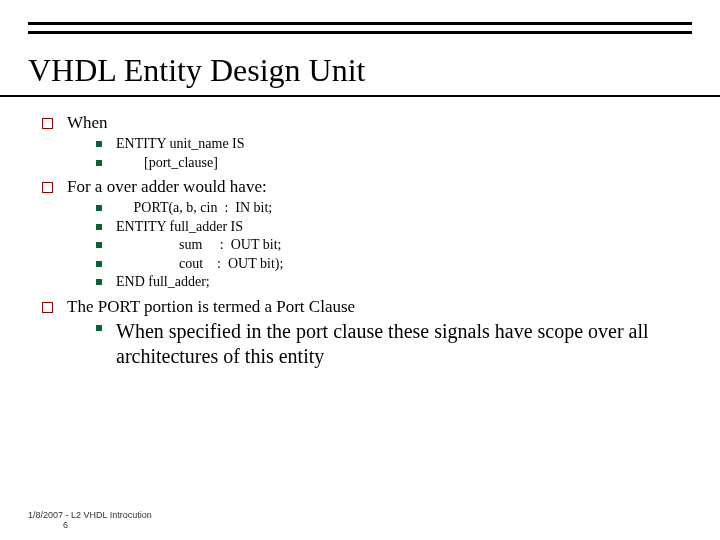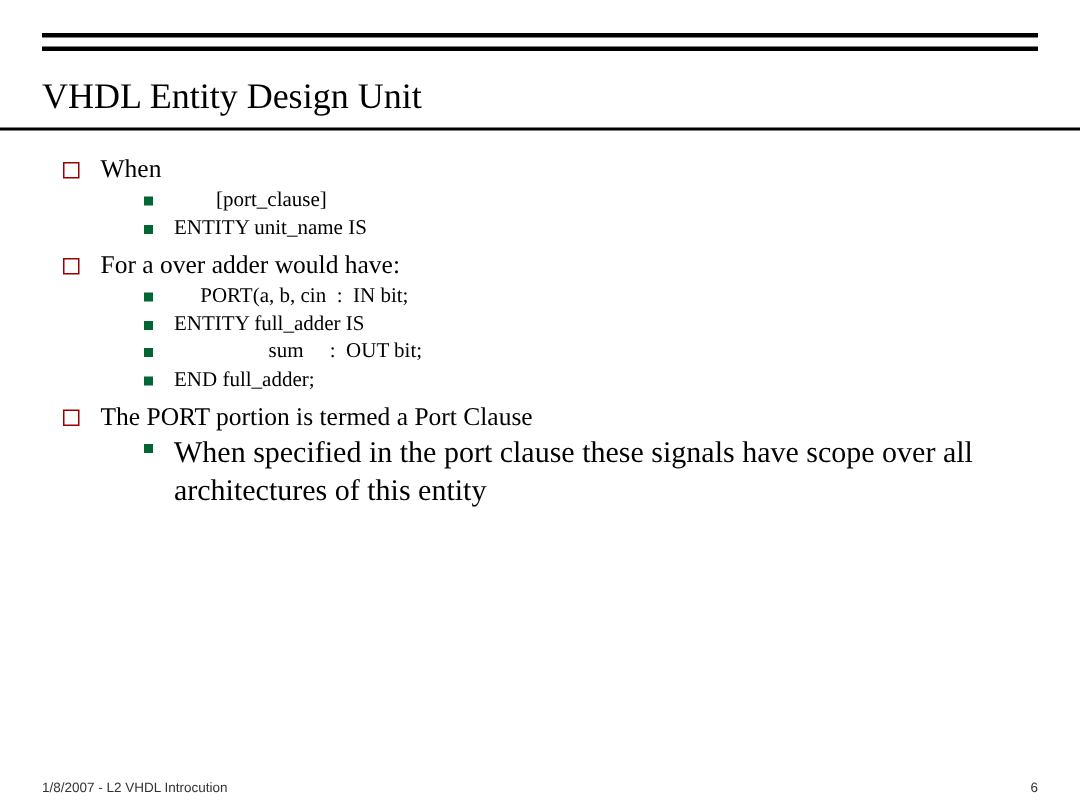--- a/index.html
+++ b/index.html
@@ -20,21 +20,21 @@
   }
   .top-bars {
     padding: 22px 28px 0 28px;
   }
   .bar {
     height: 3px;
     background: #000;
     margin-bottom: 6px;
   }
   .title {
-    font-size: 24px;
+    font-size: 32px;
     font-weight: normal;
     padding: 12px 28px 6px 28px;
     border-bottom: 2px solid #000;
     margin: 0;
   }
   .content {
     padding: 10px 28px 0 28px;
     font-size: 15px;
   }
   .lvl1 {
@@ -86,20 +86,21 @@
     left: 0;
     right: 0;
     bottom: 10px;
     padding: 0 28px;
     display: flex;
     justify-content: space-between;
     align-items: flex-start;
     font-family: Arial, sans-serif;
     font-size: 9px;
     color: #333;
+    flex-direction: column;
   }
   .footer .left  { text-align: left;  max-width: 180px; }
   .footer .mid   { text-align: center; flex: 1; }
   .footer .right { text-align: right; width: 40px; }
 </style>
 </head>
 <body>
 
 <div class="slide">
 
@@ -112,44 +113,48 @@
 
   <div class="content">
 
     <div class="lvl1">
       <span class="marker"></span>
       <span class="lvl1-text">When</span>
     </div>
     <div class="lvl2-group">
       <div class="lvl2">
         <span class="marker"></span>
-        <span class="lvl2-text">        [port_clause]</span>
+        <span class="lvl2-text">ENTITY unit_name IS</span>
       </div>
       <div class="lvl2">
         <span class="marker"></span>
-        <span class="lvl2-text">ENTITY unit_name IS</span>
+        <span class="lvl2-text">        [port_clause]</span>
       </div>
     </div>
 
     <div class="lvl1">
       <span class="marker"></span>
       <span class="lvl1-text">For a over adder would have:</span>
     </div>
     <div class="lvl2-group">
       <div class="lvl2">
         <span class="marker"></span>
         <span class="lvl2-text">     PORT(a, b, cin  :  IN bit;</span>
       </div>
       <div class="lvl2">
         <span class="marker"></span>
         <span class="lvl2-text">ENTITY full_adder IS</span>
       </div>
       <div class="lvl2">
         <span class="marker"></span>
         <span class="lvl2-text">                  sum     :  OUT bit;</span>
+      </div>
+      <div class="lvl2">
+        <span class="marker"></span>
+        <span class="lvl2-text">                  cout    :  OUT bit);</span>
       </div>
       <div class="lvl2">
         <span class="marker"></span>
         <span class="lvl2-text">END full_adder;</span>
       </div>
     </div>
 
     <div class="lvl1">
       <span class="marker"></span>
       <span class="lvl1-text port-line">

